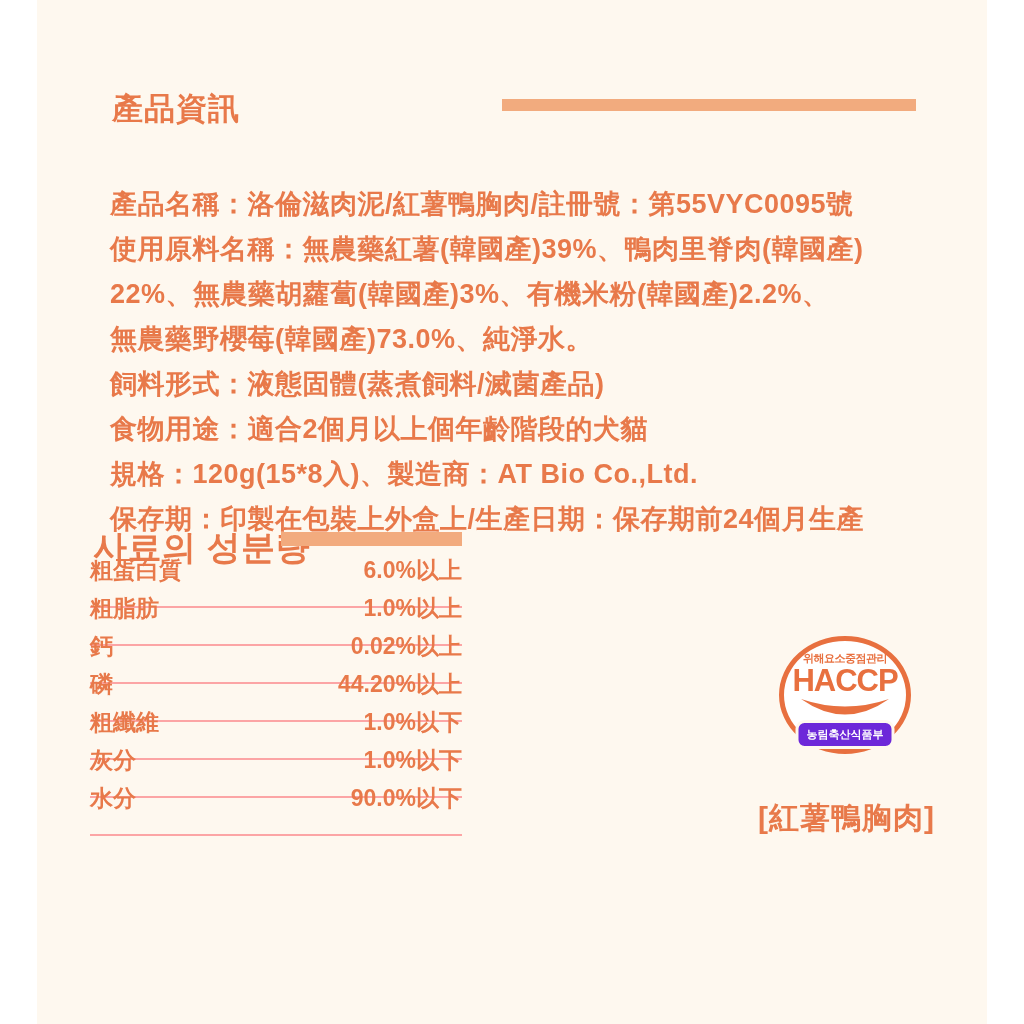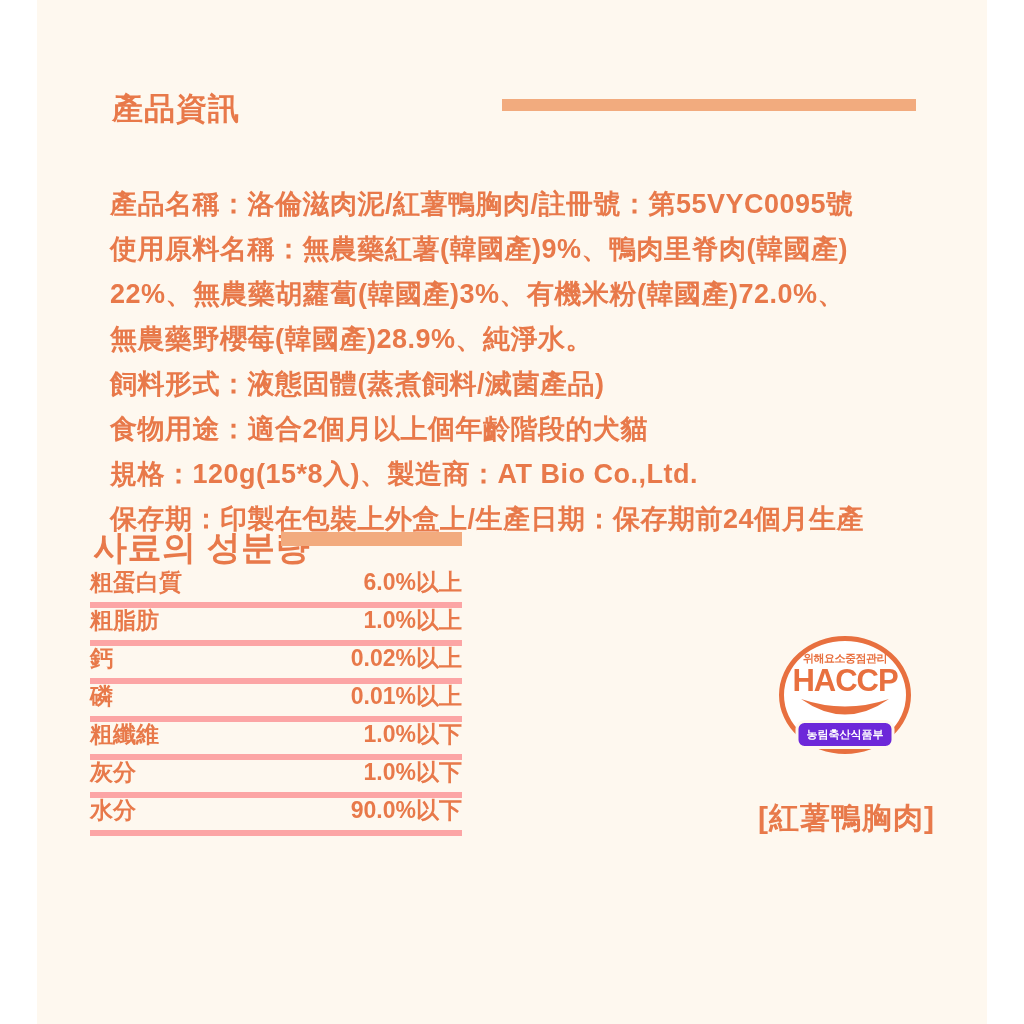--- a/index.html
+++ b/index.html
@@ -15,21 +15,21 @@
   .info-block { position:absolute; left:110px; top:135px;margin-top:47px; }
   .info-line { font-size:27px; font-weight:bold; color:#e8794a; line-height:45px;
     white-space:nowrap; letter-spacing:0.5px; }
 
   .section-title { position:absolute; left:93px; top:525px; font-size:34px; font-weight:bold;
     color:#e8794a; letter-spacing:0.5px; white-space:nowrap; }
   .section-bar { position:absolute; left:281px; top:532px; width:181px; height:14px; background:#f2ab7e; }
 
   .comp-table { position:absolute; left:90px; top:570px; width:372px; }
   .comp-row { display:flex; justify-content:space-between; align-items:flex-end;
-    height:38px; border-bottom:6px solid #fca5a5; padding-bottom:4px; }
+    height:38px; border-bottom:2px solid #fca5a5; padding-bottom:20px; }
   .comp-label { font-size:23px; font-weight:bold; color:#e8794a; }
   .comp-value { font-size:23px; font-weight:bold; color:#e8794a; }
 
   .haccp { position:absolute; left:779px; top:636px; width:132px; height:118px; }
   .haccp-circle { position:absolute; left:0; top:0; width:132px; height:118px;
     border-radius:50%; background:#ffffff; border:5px solid #e8703f; }
   .haccp-top-text { position:absolute; top:15px; left:0; width:100%; text-align:center;
     font-size:11px; font-weight:bold; color:#e8703f; letter-spacing:-0.5px; }
   .haccp-main { position:absolute; top:27px; left:0; width:100%; text-align:center;
     font-size:31px; font-weight:bold; color:#e8703f; letter-spacing:-1px; }
@@ -45,23 +45,23 @@
 <body>
 
 <div class="canvas">
   <div class="panel"></div>
 
   <div class="page-title">產品資訊</div>
   <div class="top-bar"></div>
 
   <div class="info-block">
     <div class="info-line">產品名稱：洛倫滋肉泥/紅薯鴨胸肉/註冊號：第55VYC0095號</div>
-    <div class="info-line">使用原料名稱：無農藥紅薯(韓國產)9%、鴨肉里脊肉(韓國產)</div>
-    <div class="info-line">22%、無農藥胡蘿蔔(韓國產)3%、有機米粉(韓國產)72.0%、</div>
-    <div class="info-line">無農藥野櫻莓(韓國產)28.9%、純淨水。</div>
+    <div class="info-line">使用原料名稱：無農藥紅薯(韓國產)39%、鴨肉里脊肉(韓國產)</div>
+    <div class="info-line">22%、無農藥胡蘿蔔(韓國產)3%、有機米粉(韓國產)2.2%、</div>
+    <div class="info-line">無農藥野櫻莓(韓國產)73.0%、純淨水。</div>
     <div class="info-line">飼料形式：液態固體(蒸煮飼料/滅菌產品)</div>
     <div class="info-line">食物用途：適合2個月以上個年齡階段的犬貓</div>
     <div class="info-line">規格：120g(15*8入)、製造商：AT Bio Co.,Ltd.</div>
     <div class="info-line">保存期：印製在包裝上外盒上/生產日期：保存期前24個月生產</div>
   </div>
 
   <div class="section-title">사료의 성분량</div>
   <div class="section-bar"></div>
 
   <div class="comp-table">
@@ -72,21 +72,21 @@
     <div class="comp-row">
       <span class="comp-label">粗脂肪</span>
       <span class="comp-value">1.0%以上</span>
     </div>
     <div class="comp-row">
       <span class="comp-label">鈣</span>
       <span class="comp-value">0.02%以上</span>
     </div>
     <div class="comp-row">
       <span class="comp-label">磷</span>
-      <span class="comp-value">0.01%以上</span>
+      <span class="comp-value">44.20%以上</span>
     </div>
     <div class="comp-row">
       <span class="comp-label">粗纖維</span>
       <span class="comp-value">1.0%以下</span>
     </div>
     <div class="comp-row">
       <span class="comp-label">灰分</span>
       <span class="comp-value">1.0%以下</span>
     </div>
     <div class="comp-row">

